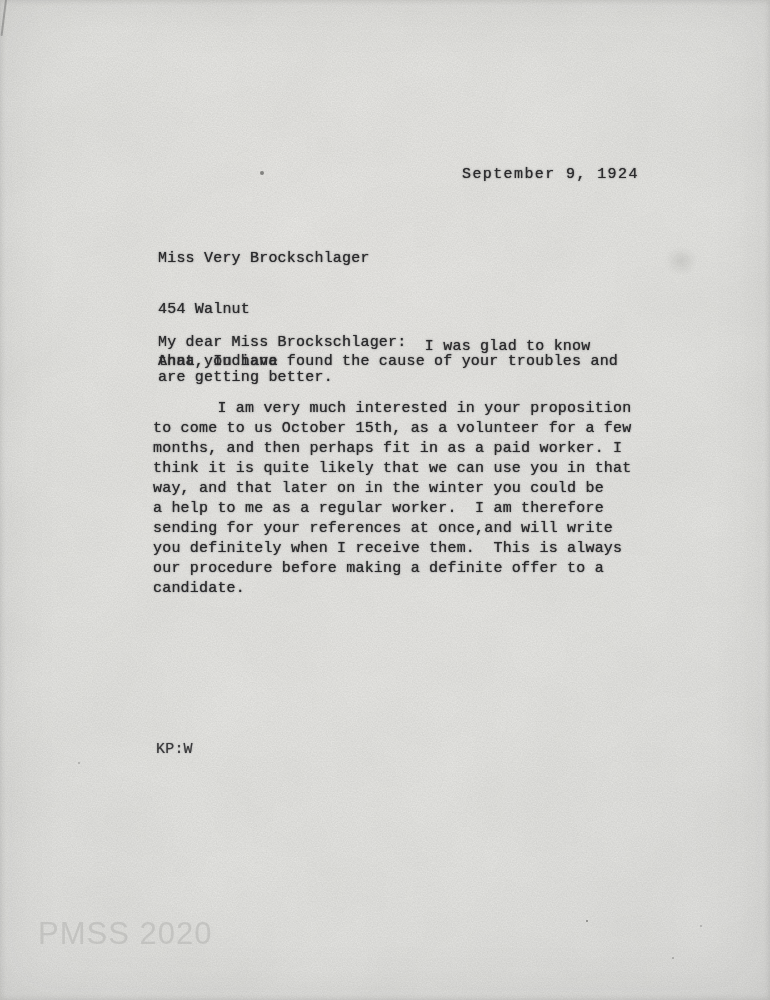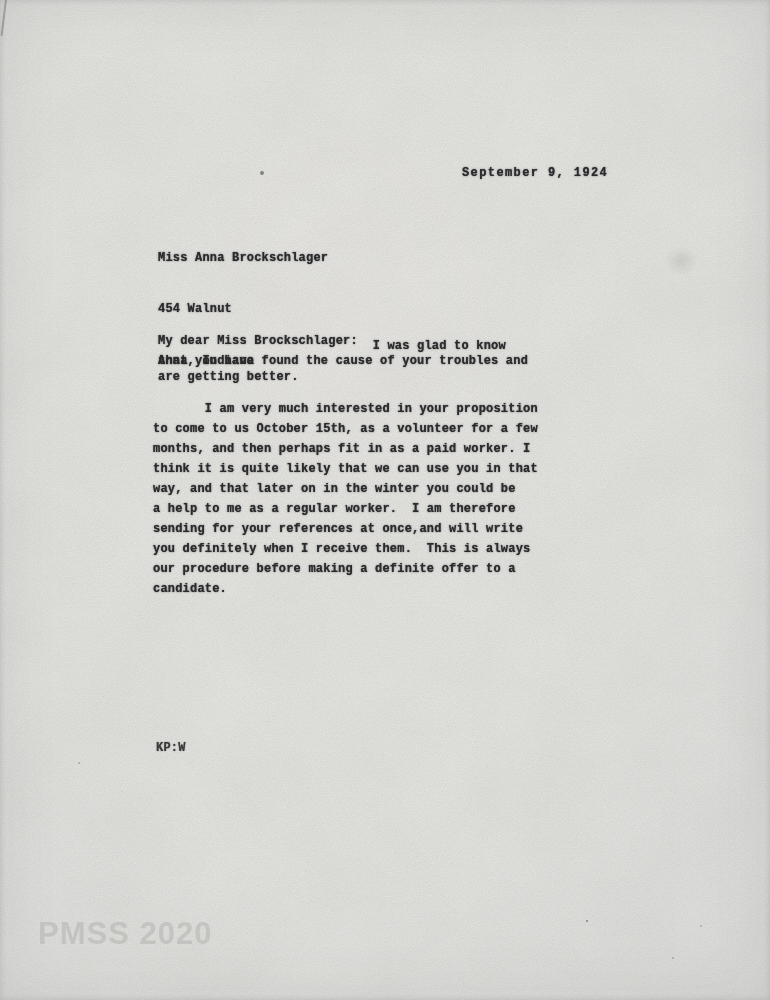--- a/index.html
+++ b/index.html
@@ -21,22 +21,22 @@
   }
   .texture-layer {
     position: absolute;
     left: 0; top: 0;
     width: 770px; height: 1000px;
     pointer-events: none;
   }
   .ink {
     position: absolute;
     color: #2b2b2d;
-    font-weight: 700;
-    font-size: 12px;
+    font-weight: 400;
+    font-size: 15px;
     letter-spacing: 0.2px;
     white-space: pre;
     text-shadow: 0 0 1px rgba(43, 43, 45, 0.85), 0 0 2.5px rgba(43, 43, 45, 0.30);
   }
   .date-line {
     left: 462px; top: 166px;
     letter-spacing: 1.4px;
   }
   .address-block {
     left: 158px; top: 215px;
@@ -59,21 +59,21 @@
   .typist-line {
     left: 156px; top: 712px;
     color: #3a3a3c;
     text-shadow: 0 0 1.2px rgba(58, 58, 60, 0.8);
     margin-top: 29px;
   }
   .watermark {
     position: absolute;
     left: 38px; top: 916px;
     font-family: "Liberation Sans", "DejaVu Sans", sans-serif;
-    font-weight: 700;
+    font-weight: 400;
     font-size: 31px;
     letter-spacing: 1px;
     color: rgba(168, 168, 165, 0.42);
   }
   .corner-crease {
     position: absolute;
     left: 3px; top: -4px;
     width: 1.5px; height: 40px;
     background: rgba(70, 70, 68, 0.35);
     transform: rotate(7deg);
@@ -119,21 +119,21 @@
   <div class="smudge"></div>
   <div class="speck s1"></div>
   <div class="speck s2"></div>
   <div class="speck s3"></div>
   <div class="speck s4"></div>
   <div class="speck s5"></div>
 
   <div class="ink date-line">September 9, 1924</div>
 
   <div class="ink address-block">
-    <div>Miss Anna Brockschlager</div>
+    <div>Miss Very Brockschlager</div>
     <div>454 Walnut</div>
     <div>Anna, Indiana</div>
   </div>
 
   <div class="ink salutation-line">My dear Miss Brockschlager:</div>
 
   <div class="ink para-1">                             I was glad to know
 that you have found the cause of your troubles and
 are getting better.</div>
 

